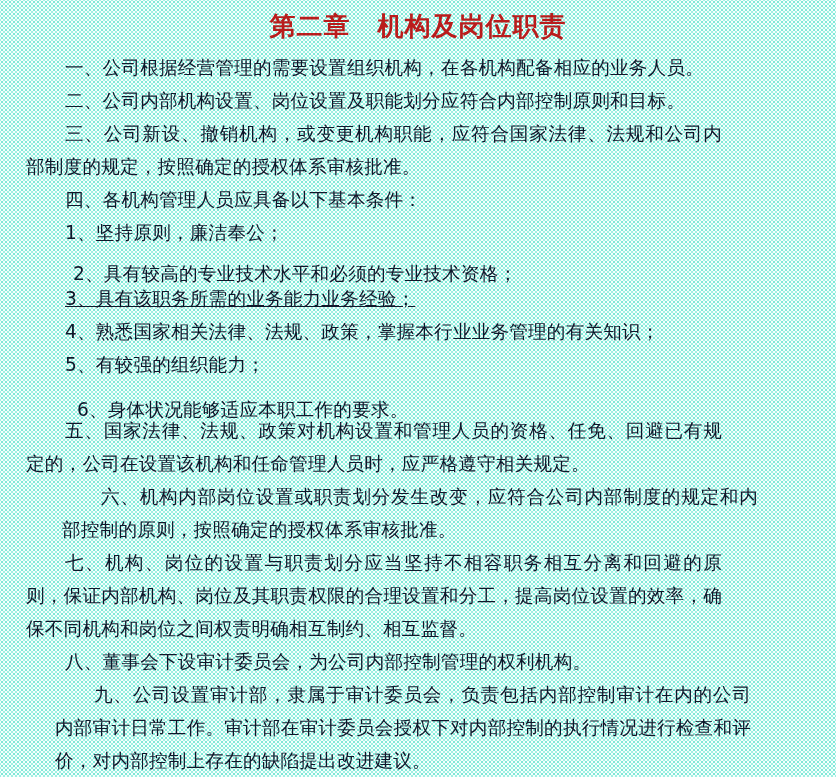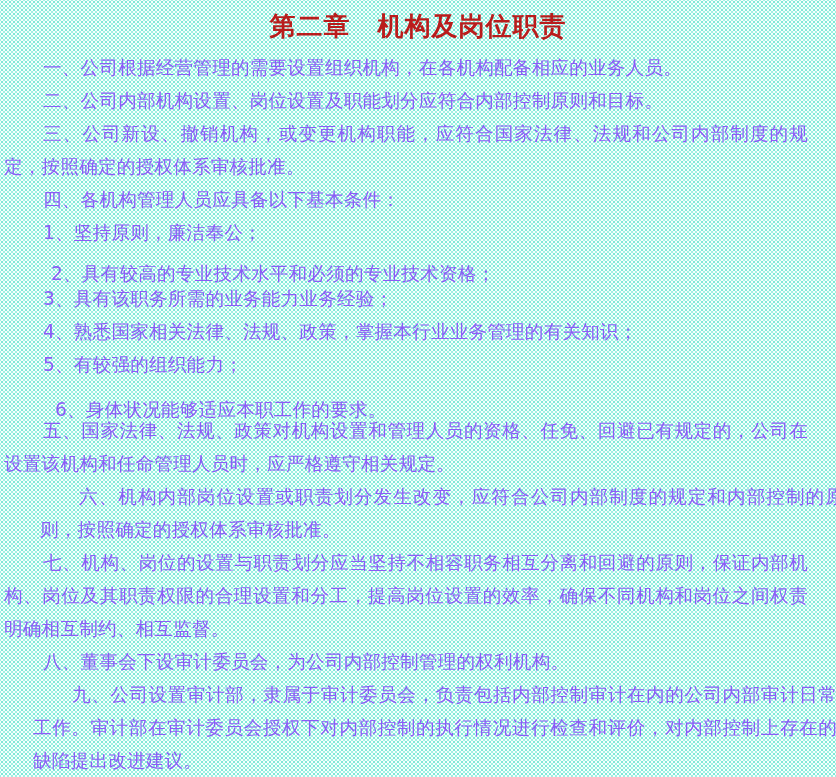--- a/index.html
+++ b/index.html
@@ -15,38 +15,38 @@
     color: #111;
     position: relative;
   }
   .page { position: absolute; left: 0; top: 0; width: 836px; }
   .title {
     position: absolute; left: 0; width: 836px; top: 8px;
     text-align: center; font-size: 26px; font-weight: bold; letter-spacing: 1px;
     color: #b91c1c; line-height: 36px; white-space: pre;
   }
   .para {
-    position: absolute; left: 4px; width: 804px;
+    position: absolute; left: 26px; width: 696px;
     font-size: 18.6px; line-height: 33px; text-indent: 39px;
-    text-align: justify; letter-spacing: 0.2px; color: #8b5cf6;
+    text-align: justify; letter-spacing: 0.2px; color: #0f172a;
   }
 </style>
 </head>
 <body>
 
 <div class="page">
   <div class="title">第二章　机构及岗位职责</div>
 
   <p class="para" style="top:51px;margin:0;">一、公司根据经营管理的需要设置组织机构，在各机构配备相应的业务人员。</p>
   <p class="para" style="top:84px;margin:0;">二、公司内部机构设置、岗位设置及职能划分应符合内部控制原则和目标。</p>
   <p class="para" style="top:117px;margin:0;">三、公司新设、撤销机构，或变更机构职能，应符合国家法律、法规和公司内部制度的规定，按照确定的授权体系审核批准。</p>
   <p class="para" style="top:183px;margin:0;">四、各机构管理人员应具备以下基本条件：</p>
   <p class="para" style="top:216px;margin:0;">1、坚持原则，廉洁奉公；</p>
   <p class="para" style="top:249px;margin:8px;">2、具有较高的专业技术水平和必须的专业技术资格；</p>
-  <p class="para" style="top:282px;margin:0;">3、具有该职务所需的业务能力业务经验；</p>
+  <p class="para" style="top:282px;margin:0;text-decoration:underline;">3、具有该职务所需的业务能力业务经验；</p>
   <p class="para" style="top:315px;margin:0;">4、熟悉国家相关法律、法规、政策，掌握本行业业务管理的有关知识；</p>
   <p class="para" style="top:348px;margin:0;">5、有较强的组织能力；</p>
   <p class="para" style="top:381px;margin:12px;">6、身体状况能够适应本职工作的要求。</p>
   <p class="para" style="top:414px;margin:0;">五、国家法律、法规、政策对机构设置和管理人员的资格、任免、回避已有规定的，公司在设置该机构和任命管理人员时，应严格遵守相关规定。</p>
   <p class="para" style="top:480px;margin:0;padding-left:36px;">六、机构内部岗位设置或职责划分发生改变，应符合公司内部制度的规定和内部控制的原则，按照确定的授权体系审核批准。</p>
   <p class="para" style="top:546px;margin:0;">七、机构、岗位的设置与职责划分应当坚持不相容职务相互分离和回避的原则，保证内部机构、岗位及其职责权限的合理设置和分工，提高岗位设置的效率，确保不同机构和岗位之间权责明确相互制约、相互监督。</p>
   <p class="para" style="top:645px;margin:0;">八、董事会下设审计委员会，为公司内部控制管理的权利机构。</p>
   <p class="para" style="top:678px;margin:0;padding-left:29px;">九、公司设置审计部，隶属于审计委员会，负责包括内部控制审计在内的公司内部审计日常工作。审计部在审计委员会授权下对内部控制的执行情况进行检查和评价，对内部控制上存在的缺陷提出改进建议。</p>
 </div>
 

